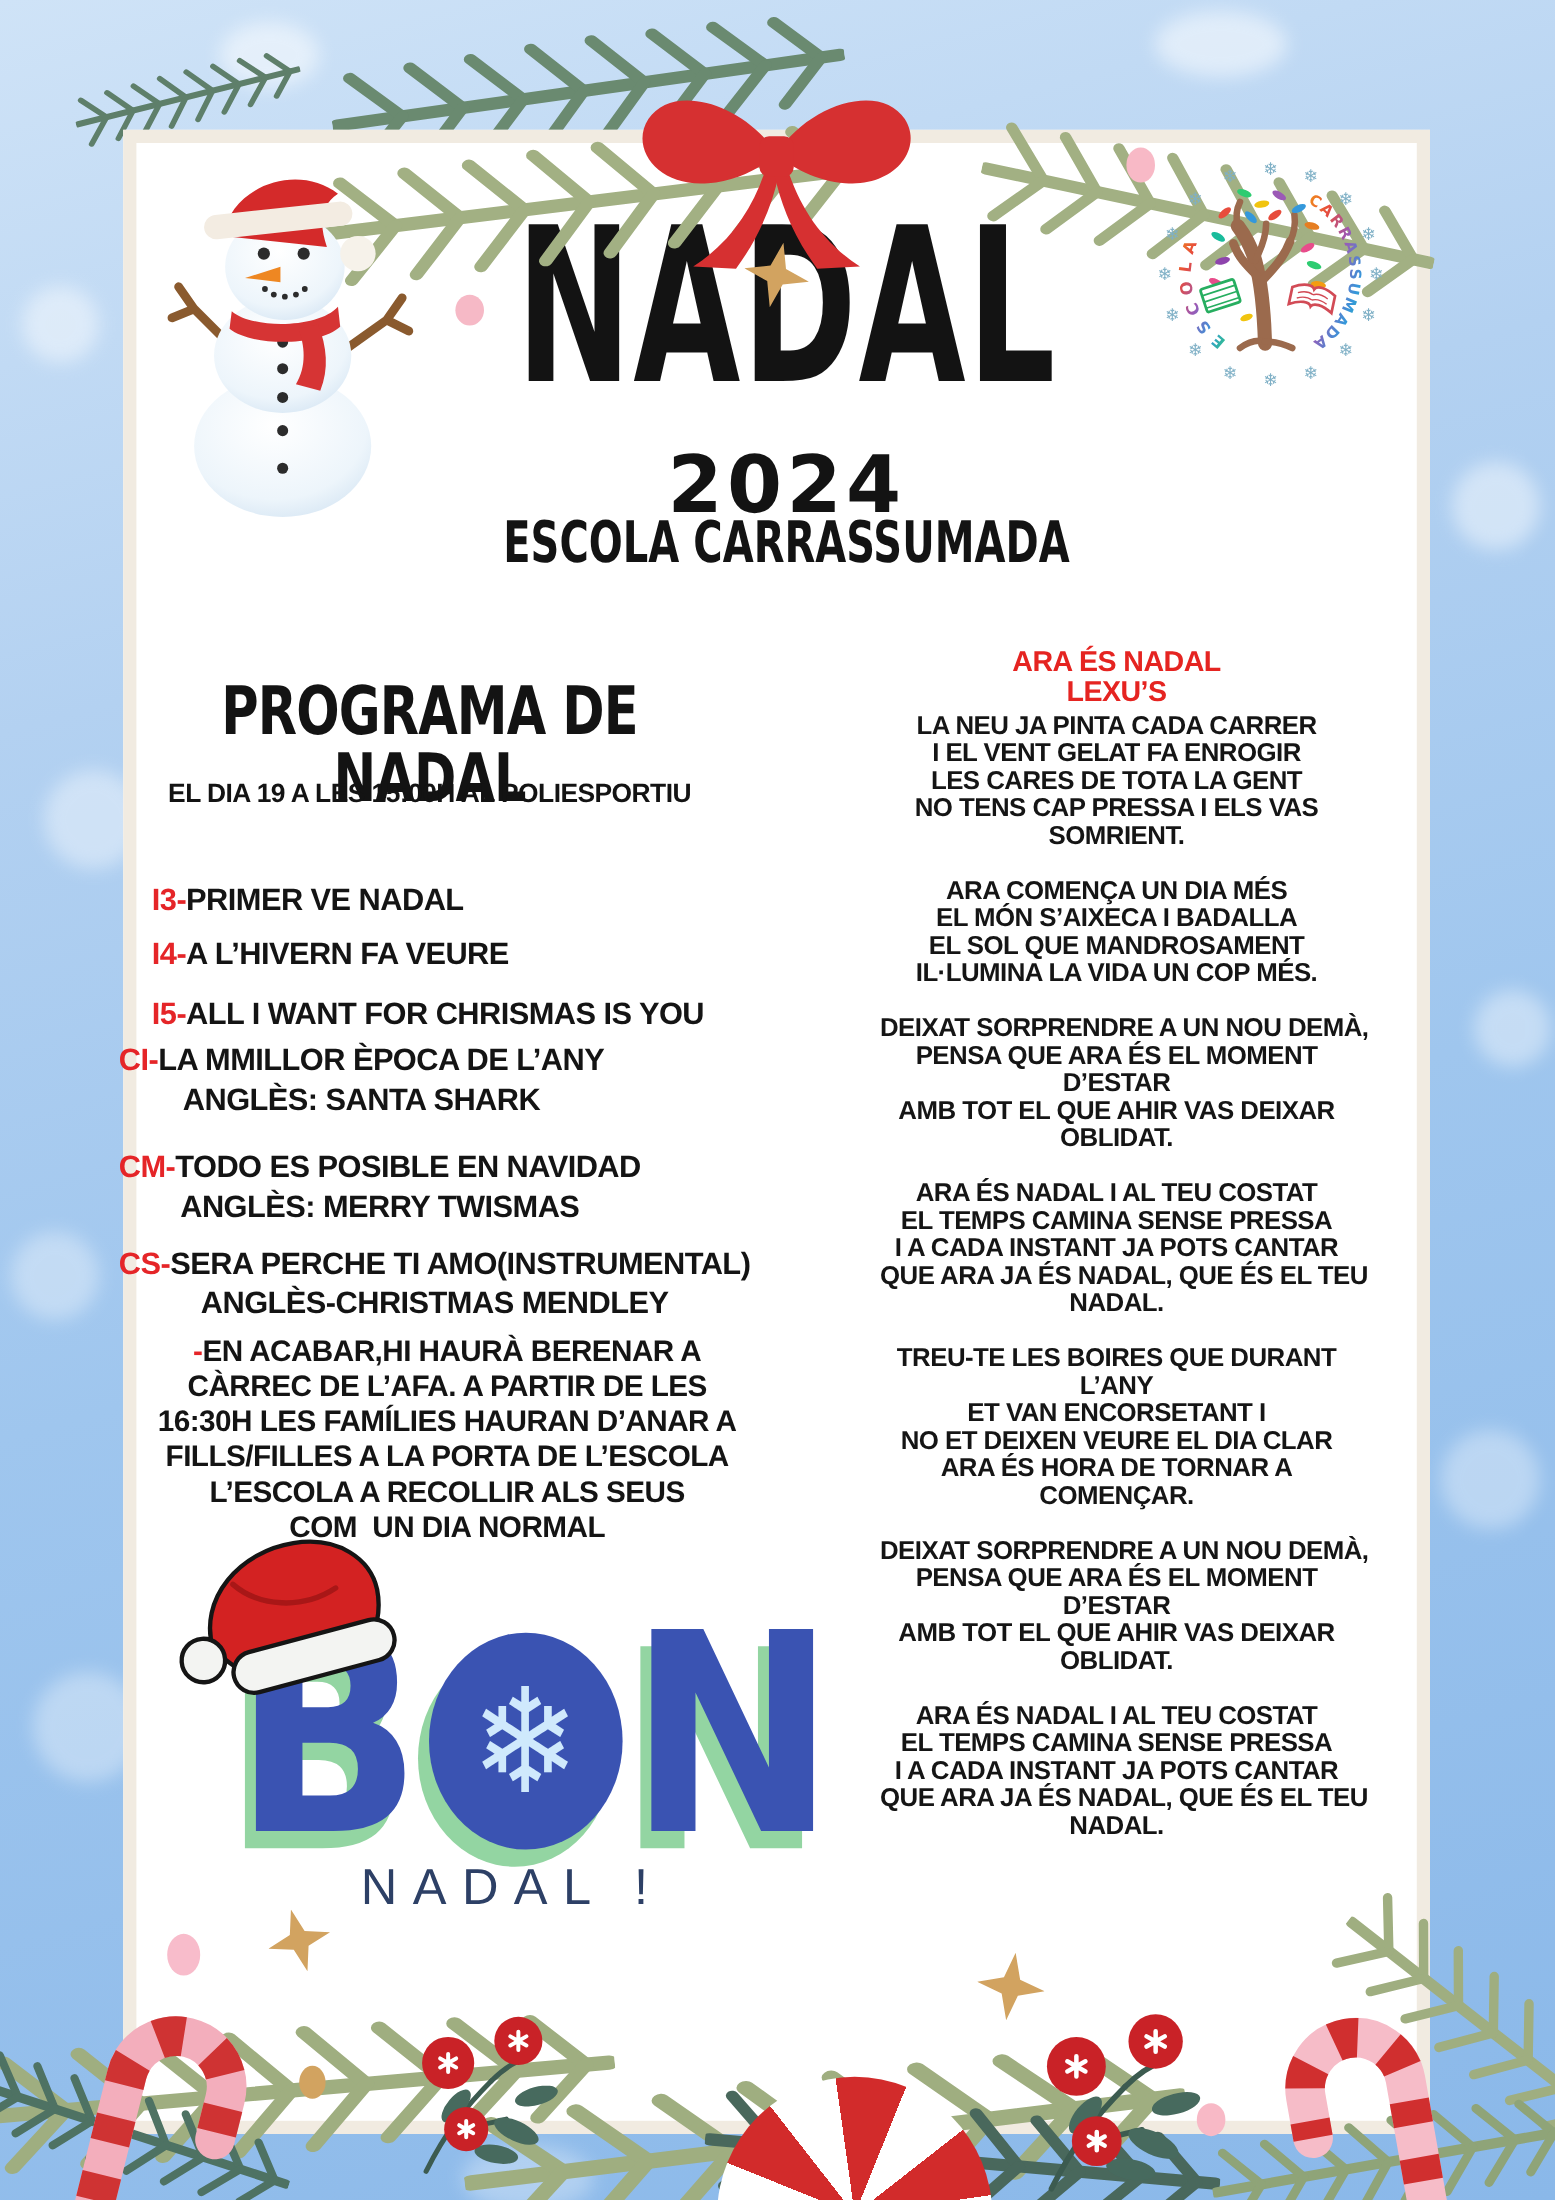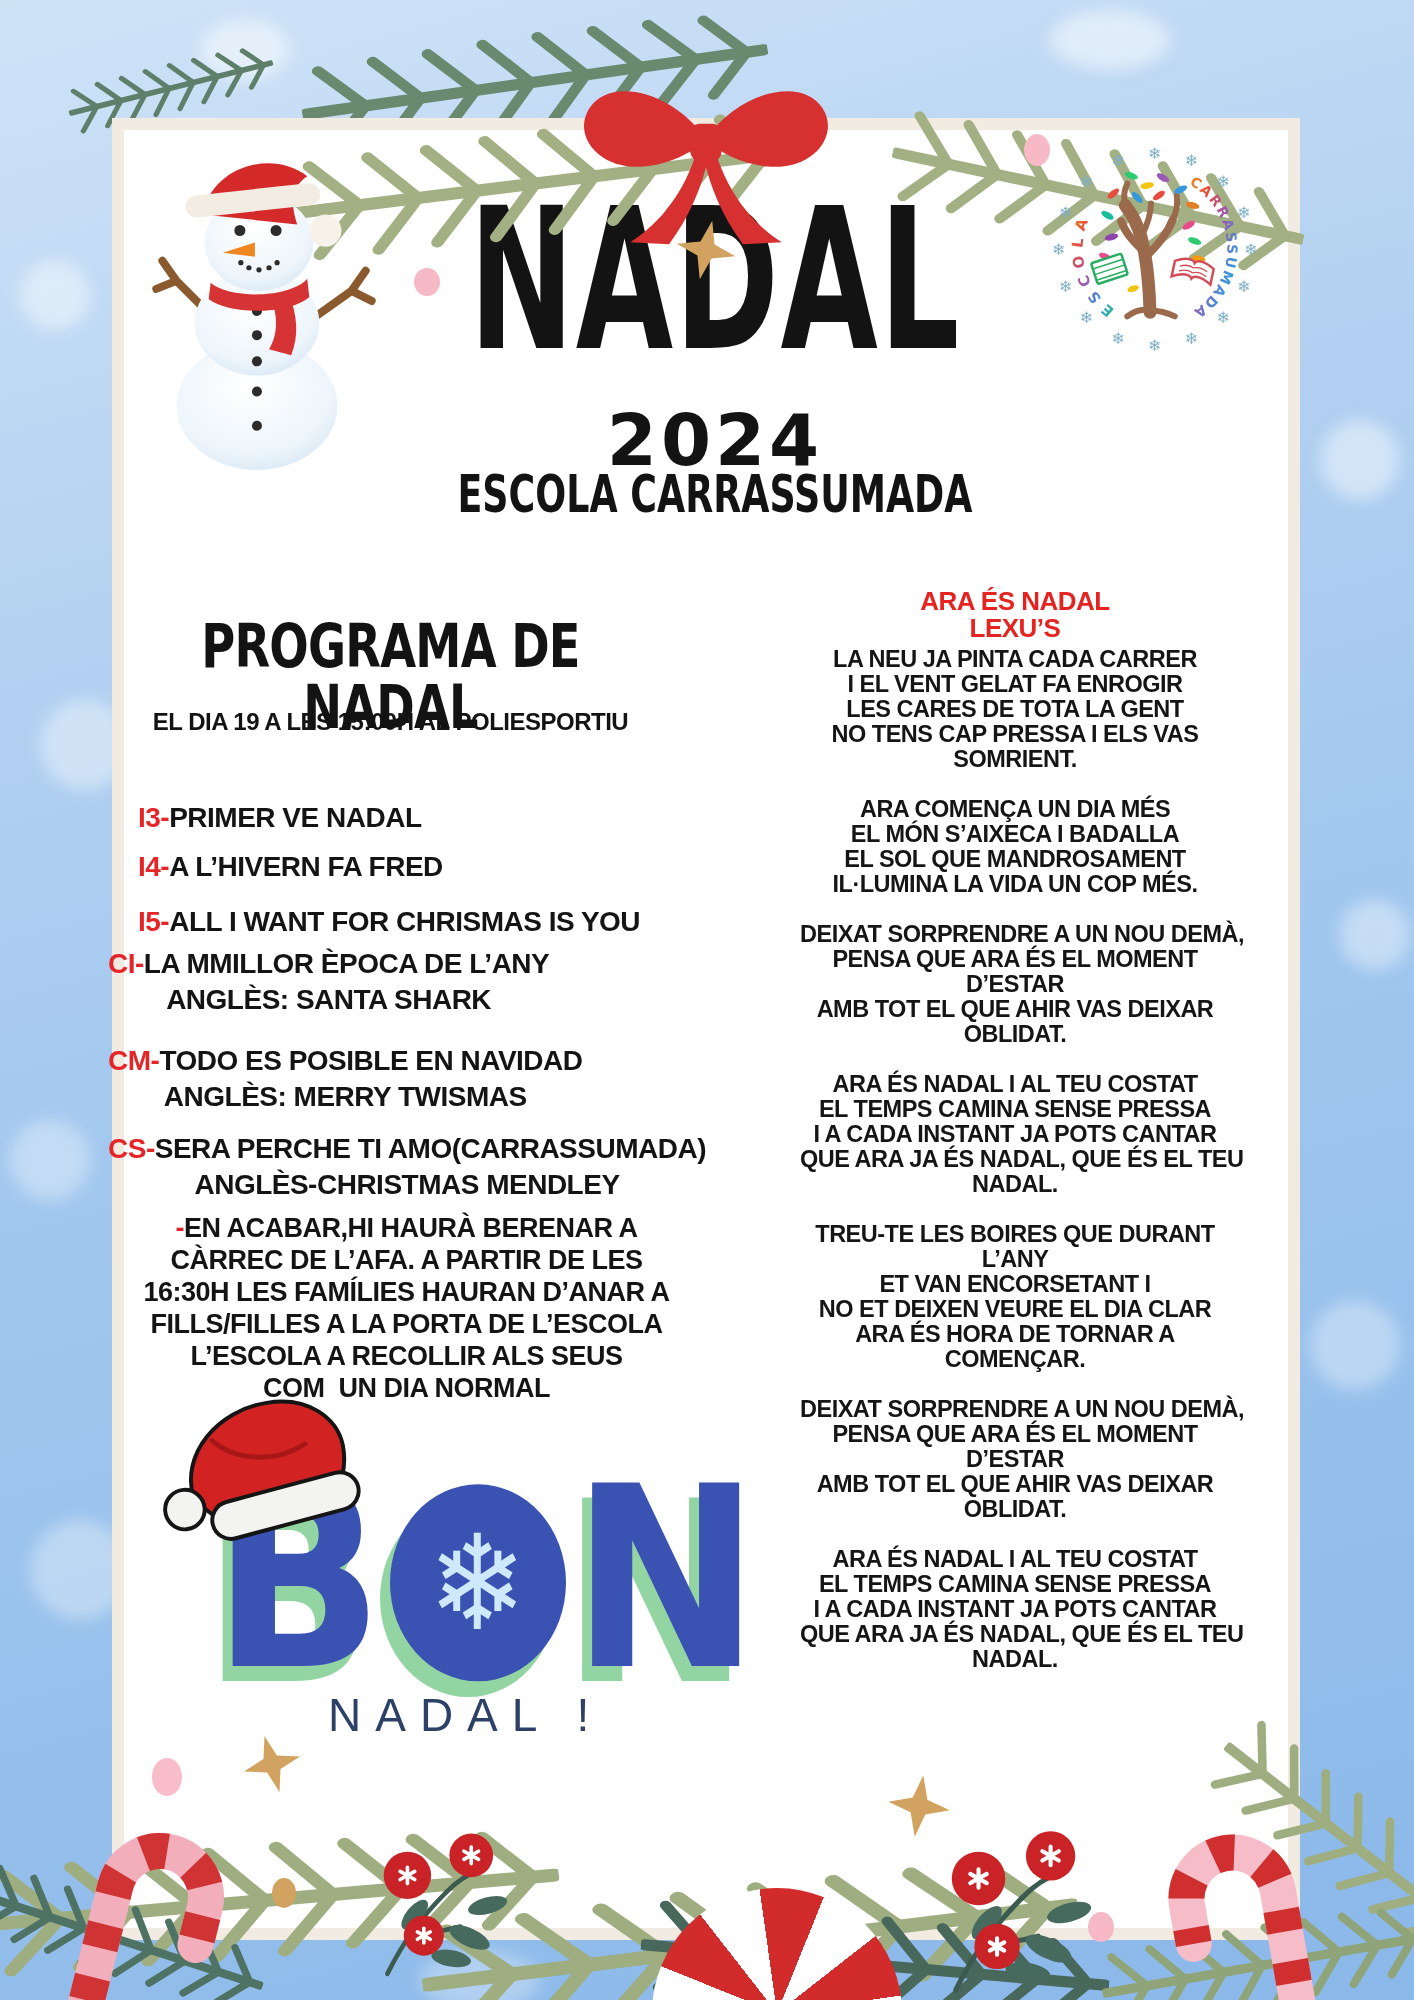--- a/index.html
+++ b/index.html
@@ -261,25 +261,25 @@
   </svg>
 
   <div class="abs hd" id="title">NADAL</div>
   <div class="abs hd" id="year">2024</div>
   <div class="abs hd" id="school">ESCOLA CARRASSUMADA</div>
 
   <div class="abs hd" id="prog-heading">PROGRAMA DE NADAL</div>
   <div class="abs" id="prog-sub">EL DIA 19 A LES 15:00H AL POLIESPORTIU</div>
   <div id="program-list">
       <div class="prog-item" style="top: 800px; left: 138px;"><span class="code">I3-</span><span>PRIMER VE NADAL</span></div>
-      <div class="prog-item" style="top: 849px; left: 138px;"><span class="code">I4-</span><span>A L’HIVERN FA FRED</span></div>
+      <div class="prog-item" style="top: 849px; left: 138px;"><span class="code">I4-</span><span>A L’HIVERN FA VEURE</span></div>
       <div class="prog-item" style="top: 904px; left: 138px;"><span class="code">I5-</span><span>ALL I WANT FOR CHRISMAS IS YOU</span></div>
       <div class="prog-item" style="top: 946px; left: 108px;"><span class="code">CI-</span><span>LA MMILLOR ÈPOCA DE L’ANY</span><div class="l2">ANGLÈS: SANTA SHARK</div></div>
       <div class="prog-item" style="top: 1043px; left: 108px;"><span class="code">CM-</span><span>TODO ES POSIBLE EN NAVIDAD</span><div class="l2">ANGLÈS: MERRY TWISMAS</div></div>
-      <div class="prog-item" style="top: 1131px; left: 108px;"><span class="code">CS-</span><span>SERA PERCHE TI AMO(CARRASSUMADA)</span><div class="l2">ANGLÈS-CHRISTMAS MENDLEY</div></div>
+      <div class="prog-item" style="top: 1131px; left: 108px;"><span class="code">CS-</span><span>SERA PERCHE TI AMO(INSTRUMENTAL)</span><div class="l2">ANGLÈS-CHRISTMAS MENDLEY</div></div>
     </div>
   <div class="abs" id="note">
       <div class="line"><span class="dash">-</span>EN ACABAR,HI HAURÀ BERENAR A</div>
       <div class="line">CÀRREC DE L’AFA. A PARTIR DE LES</div>
       <div class="line">16:30H LES FAMÍLIES HAURAN D’ANAR A</div>
       <div class="line">FILLS/FILLES A LA PORTA DE L’ESCOLA</div>
       <div class="line">L’ESCOLA A RECOLLIR ALS SEUS</div>
       <div class="line">COM  UN DIA NORMAL</div>
     </div>
 

